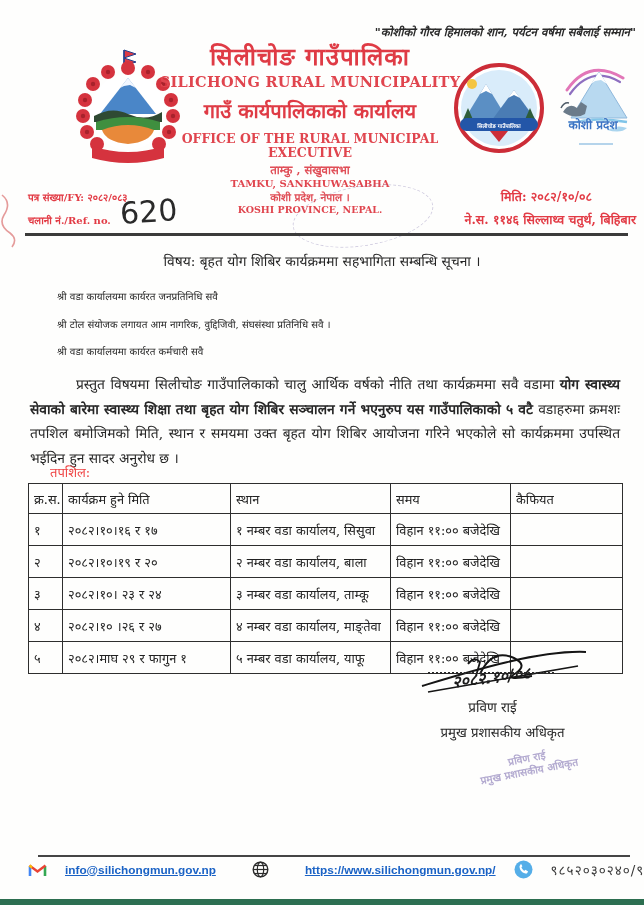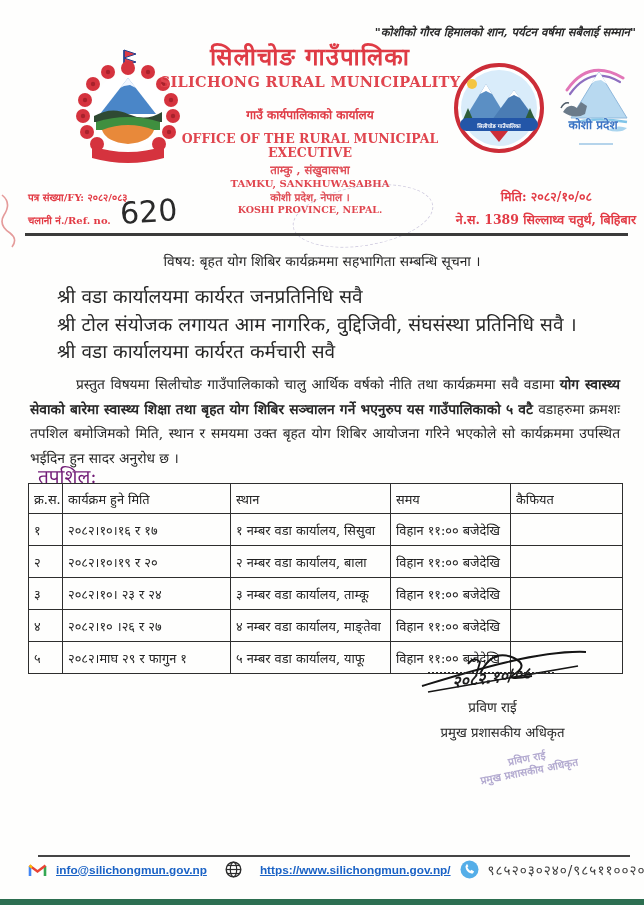--- a/index.html
+++ b/index.html
@@ -16,64 +16,64 @@
   .emblem{position:absolute;left:72px;top:48px;width:112px;height:118px;}
   
   .logo1{position:absolute;left:452px;top:62px;width:94px;height:96px;}
   .logo1 .banner-text{position:absolute;left:8px;top:60px;width:78px;text-align:center;font-size:5.5px;color:#fff;font-weight:bold;}
   .logo2{position:absolute;left:549px;top:56px;width:90px;height:100px;text-decoration:underline;}
   .logo2 .koshi-text{position:absolute;left:0;top:60px;width:88px;text-align:center;font-size:12px;font-weight:bold;color:#3b74c4;text-shadow:0 0 2px #fff;}
   
   .head-center{position:absolute;left:148px;top:44px;width:324px;text-align:center;line-height:1.12;}
   .hc-np1{font-size:24px;font-weight:bold;color:#df3b45;letter-spacing:1px;}
   .hc-en1{font-size:14.5px;font-weight:bold;color:#e0454e;margin-top:3px;letter-spacing:.3px;}
-  .hc-np2{font-size:12px;font-weight:bold;color:#df3b45;margin-top:19px;}
+  .hc-np2{font-size:20px;font-weight:bold;color:#df3b45;margin-top:10px;}
   .hc-en2{font-size:12.5px;font-weight:bold;color:#e0454e;margin-top:9px;}
   .hc-ad1{font-size:11.5px;font-weight:bold;color:#e04f58;margin-top:4px;}
   .hc-ad2{font-size:10px;font-weight:bold;color:#e0454e;margin-top:2px;}
   .hc-pr1{font-size:10.5px;font-weight:bold;color:#e04f58;margin-top:2px;}
   .hc-pr2{font-size:9.5px;font-weight:bold;color:#e0454e;margin-top:2px;}
   
   .meta-left{position:absolute;left:28px;top:190px;font-size:10px;font-weight:bold;color:#e23b45;}
   .meta-left .l2{margin-top:9px;}
   .ref-value{position:absolute;left:120px;top:194px;font-size:30px;color:#2a2a2a;font-family:"DejaVu Sans",sans-serif;transform:rotate(-4deg);font-weight:400;}
   .meta-right{position:absolute;right:8px;top:188px;text-align:right;font-size:12.5px;font-weight:bold;color:#e23b45;}
   .meta-right .l1{margin-right:44px;}
   .meta-right .l2{margin-top:6px;}
   .rule{position:absolute;left:25px;top:233px;width:603px;height:2.5px;background:#3b3b3b;}
   
   .stamp-ghost{position:absolute;left:292px;top:186px;width:140px;height:58px;border:1.5px dashed rgba(122,110,168,.32);border-radius:50%;transform:rotate(-9deg);}
   .edge-scribble{position:absolute;left:0;top:190px;}
   
   .subject{position:absolute;left:0;top:251px;width:100%;text-align:center;font-size:13.8px;color:#262626;}
   
-  .addressees{position:absolute;left:57px;top:283px;font-size:19px;line-height:27.5px;color:#262626;}
+  .addressees{position:absolute;left:57px;top:283px;font-size:10px;line-height:27.5px;color:#262626;}
   
   .body-par{position:absolute;left:30px;top:372px;width:590px;font-size:13.8px;line-height:24.5px;text-align:justify;text-indent:46px;color:#262626;margin:0;}
   .body-par .bold{font-weight:bold;}
   
-  .tbl-label{position:absolute;left:38px;top:463px;font-size:19px;color:#701a75;}
+  .tbl-label{position:absolute;left:50px;top:463px;font-size:13px;color:#ef4444;}
   table.sched{position:absolute;left:28px;top:483px;border-collapse:collapse;table-layout:fixed;width:594px;font-size:12.8px;color:#222;}
   table.sched th,table.sched td{border:1.3px solid #2e2e2e;padding:2px 5px;height:25px;font-weight:normal;text-align:left;vertical-align:middle;overflow:hidden;white-space:nowrap;}
   table.sched td{height:27px;}
   table.sched .c-sn{width:34px;}
   table.sched .c-date{width:168px;}
   table.sched .c-place{width:160px;}
   table.sched .c-time{width:120px;}
   table.sched .c-remark{width:112px;}
   
   .sig-scribble{position:absolute;left:418px;top:642px;}
   .sig-date{position:absolute;left:452px;top:666px;font-size:16px;font-weight:bold;font-style:italic;color:#1c1c1c;transform:rotate(-7deg);font-family:"DejaVu Sans",sans-serif;}
   .sig-dots{position:absolute;left:428px;top:672px;width:126px;border-bottom:2.2px dotted #2a2a2a;}
   .sig-name{position:absolute;left:425px;top:698px;width:135px;text-align:center;font-size:13.5px;color:#262626;}
   .sig-title{position:absolute;left:400px;top:723px;width:205px;text-align:center;font-size:13.2px;color:#262626;}
   .stamp-purple{position:absolute;left:438px;top:752px;width:180px;text-align:center;transform:rotate(-11deg);color:#8678b5;opacity:.62;font-size:10.5px;line-height:13px;font-weight:bold;}
   
   .footer-line{position:absolute;left:38px;top:855px;width:592px;height:2px;background:#454545;}
-  .footer{position:absolute;left:28px;top:860px;width:606px;display:flex;align-items:center;gap:9px;font-family:"Liberation Sans",sans-serif;}
+  .footer{position:absolute;left:28px;top:860px;width:606px;display:flex;align-items:center;gap:18px;font-family:"Liberation Sans",sans-serif;}
   .footer a{color:#1a62c5;font-size:11.8px;text-decoration:underline;font-weight:bold;}
   .footer .phone{font-size:13.5px;color:#3a3a3a;letter-spacing:1px;font-family:"DejaVu Sans",sans-serif;}
   .footer .sp{width:14px;}
   .bottom-line{position:absolute;left:0;top:899px;width:644px;height:6px;background:#2c6e50;}
   .ic{flex:0 0 auto;display:block;}
 </style>
 </head>
 <body>
 
 <div class="page">
@@ -164,21 +164,21 @@
     <span class="koshi-text">कोशी प्रदेश</span>
   </div>
 
   <div class="meta-left">
     <div class="l1">पत्र संख्या/FY: २०८२/०८३</div>
     <div class="l2">चलानी नं./Ref. no.</div>
   </div>
   <div class="ref-value">620</div>
   <div class="meta-right">
     <div class="l1">मिति: २०८२/१०/०८</div>
-    <div class="l2">ने.स. 1389 सिल्लाथ्व चतुर्थ, बिहिबार</div>
+    <div class="l2">ने.स. ११४६ सिल्लाथ्व चतुर्थ, बिहिबार</div>
   </div>
 
   <div class="stamp-ghost"></div>
   <svg class="edge-scribble" width="20" height="60" viewBox="0 0 20 60">
     <path d="M2,5 q10,8 2,20 q-6,10 6,18 q8,6 2,14" fill="none" stroke="#d04848" stroke-width="1.6" opacity="0.55"></path>
   </svg>
 
   <div class="rule"></div>
 
   <div class="subject">विषय:  बृहत योग शिबिर कार्यक्रममा सहभागिता सम्बन्धि सूचना ।</div>

